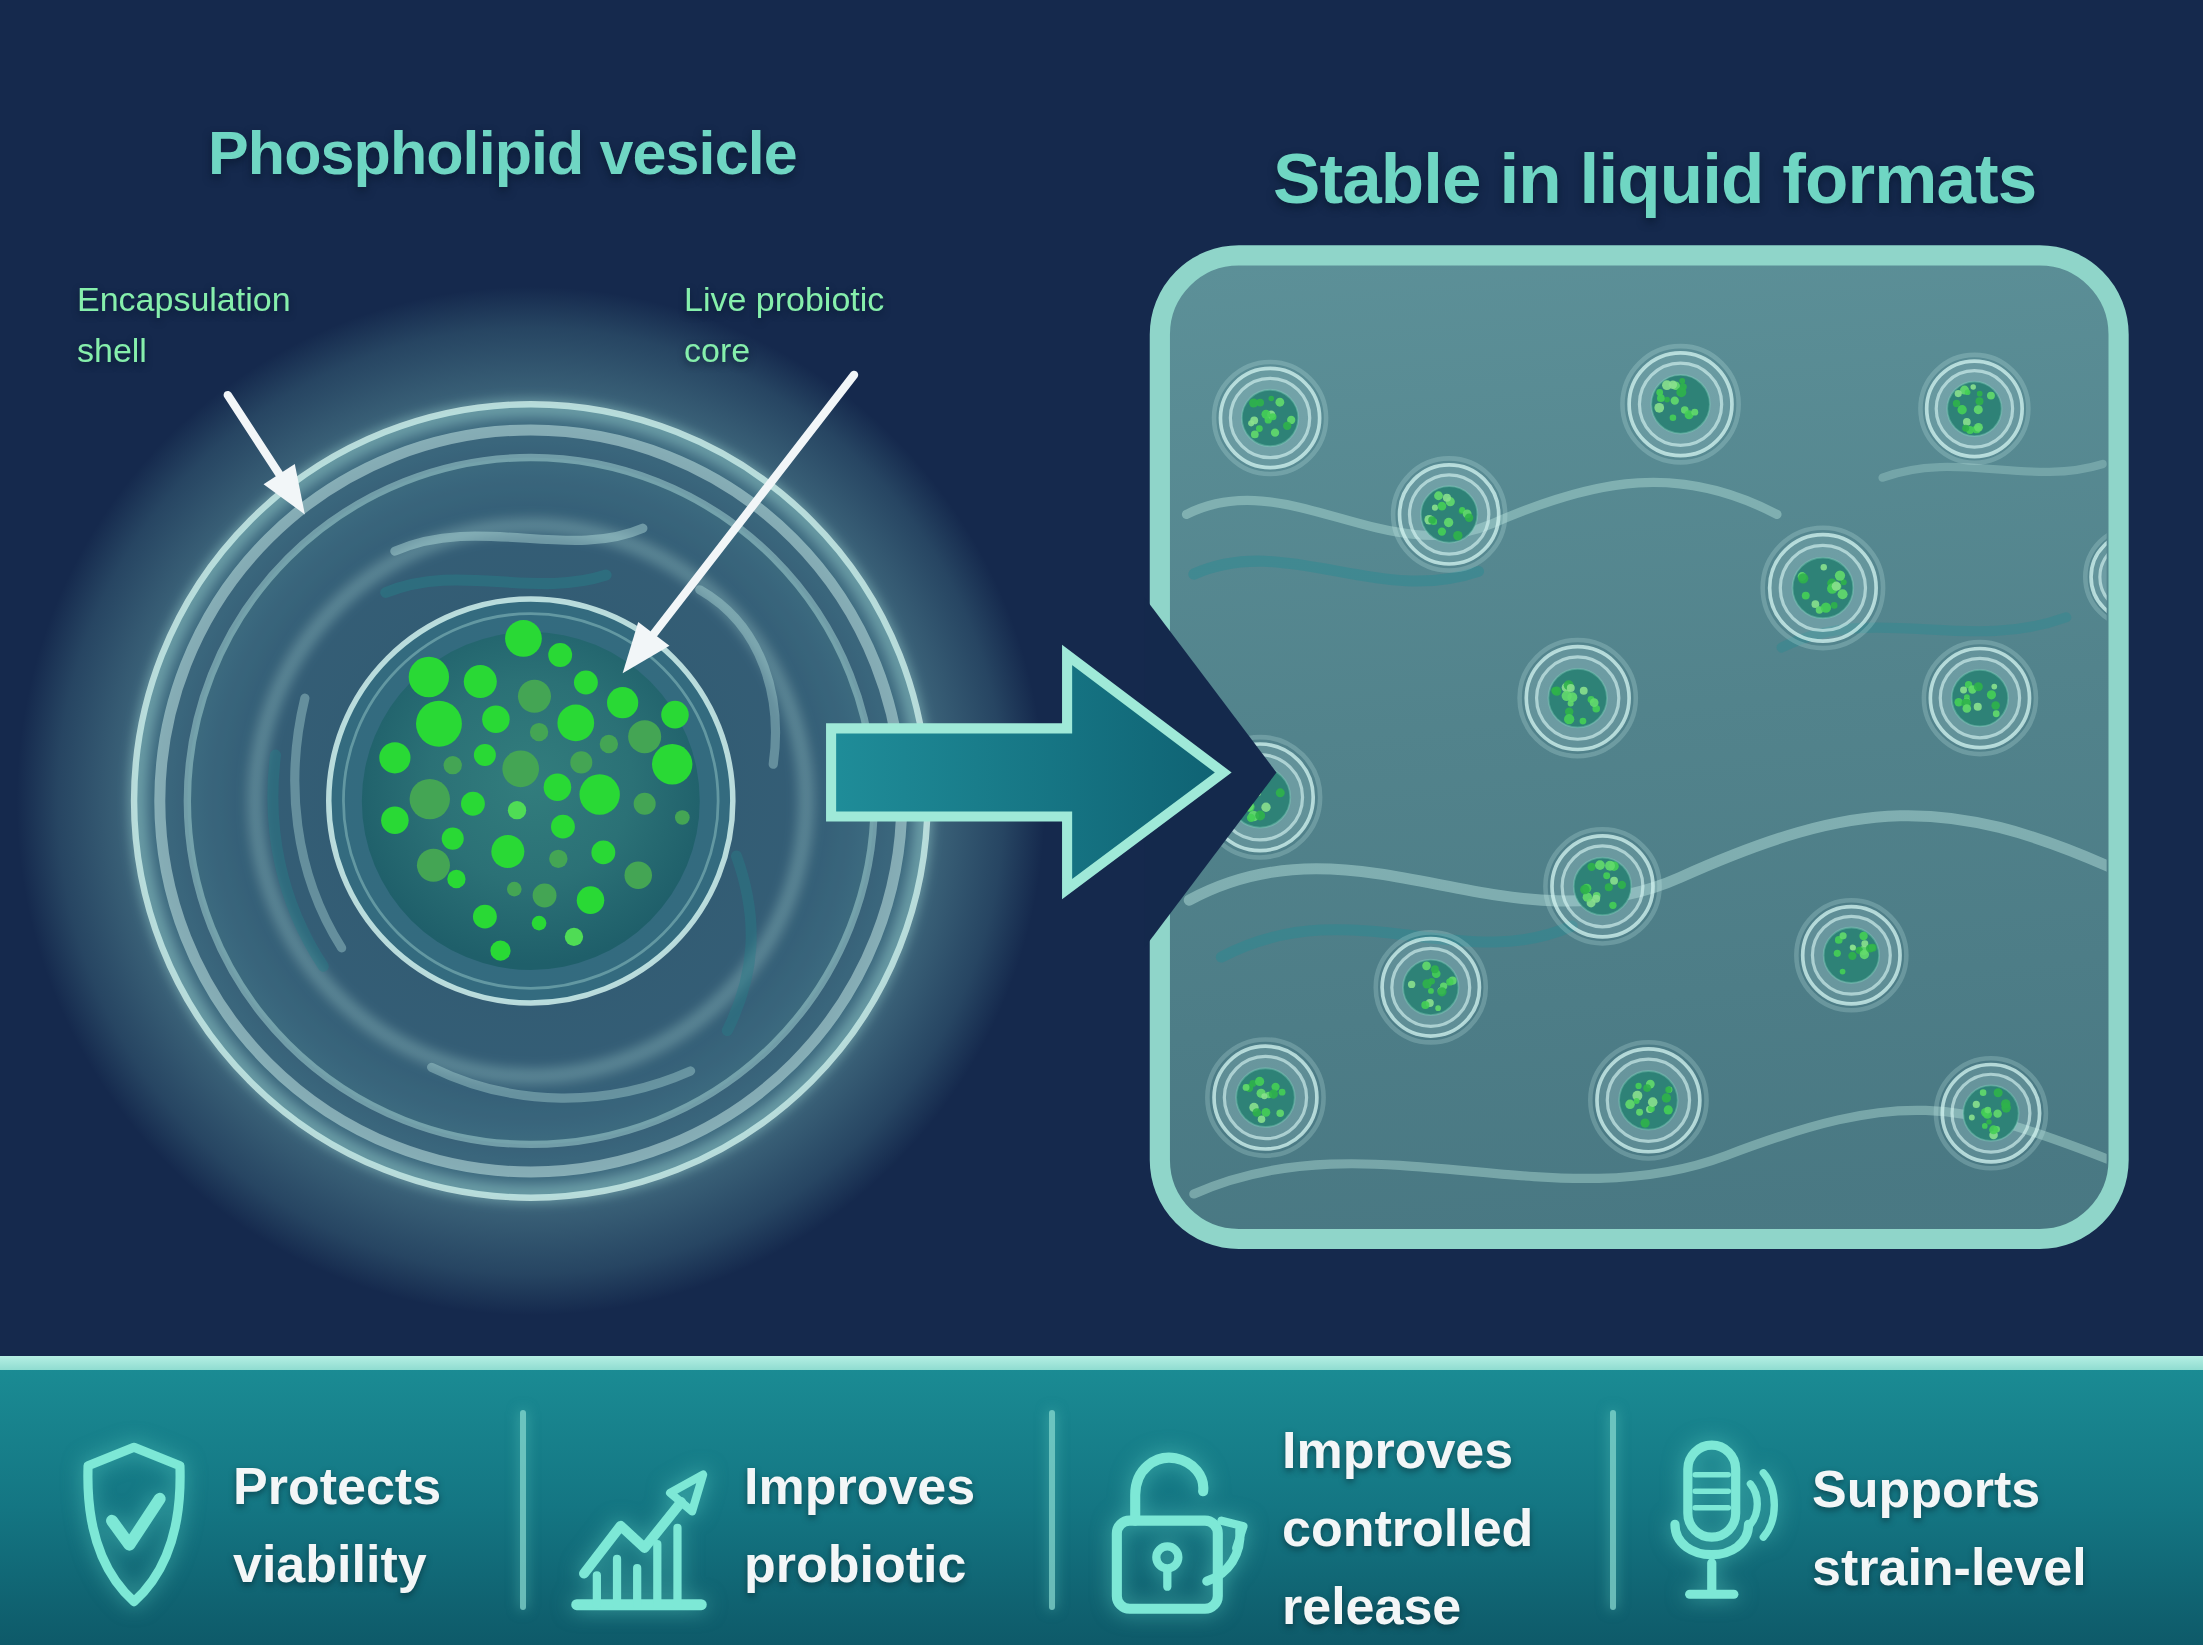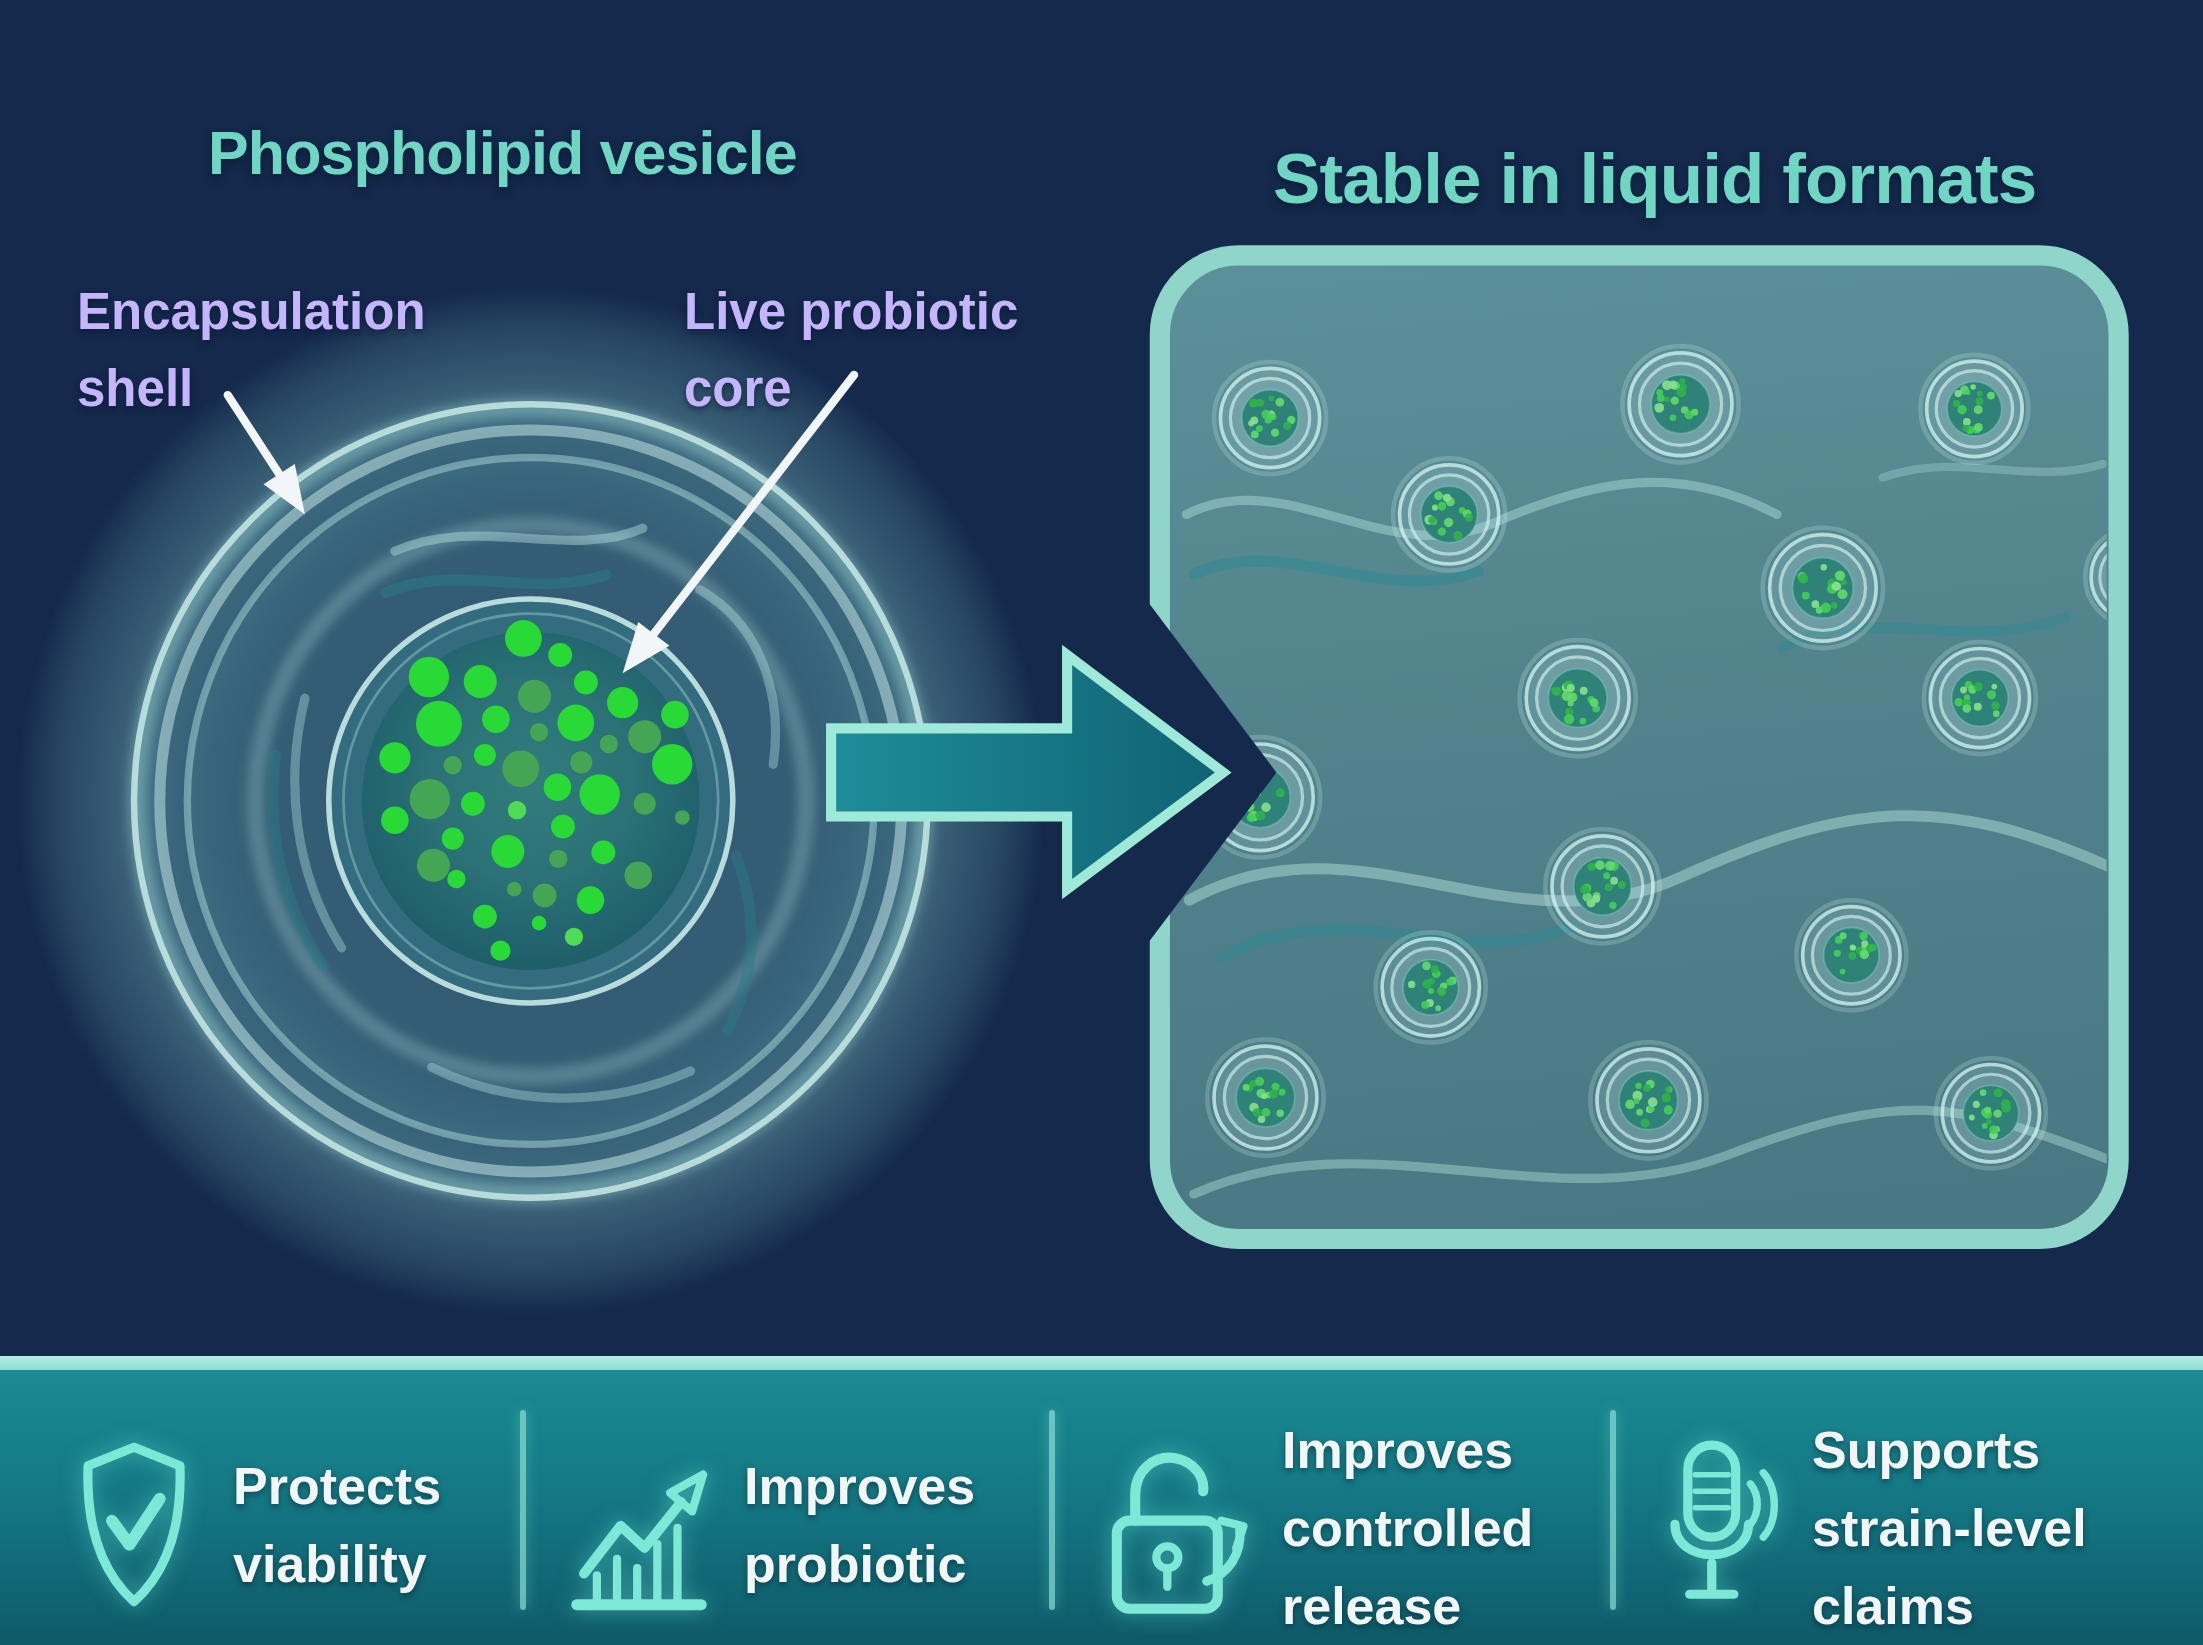--- a/index.html
+++ b/index.html
@@ -5,21 +5,21 @@
   html,body{margin:0;padding:0;background:#0e1f3c;}
   .stage{position:relative;width:2204px;height:1646px;overflow:hidden;
          background:#15294d;font-family:"Liberation Sans","DejaVu Sans",sans-serif;padding-left:32px;}
   .figure-svg{position:absolute;left:0;top:0;width:2204px;height:1646px;display:block;}
 
   .title{position:absolute;font-weight:700;color:#6fd6c3;white-space:nowrap;
          text-shadow:0 3.7px 8.3px rgba(6,22,42,.65);}
   .title-left{left:208px;top:118px;font-size:61px;letter-spacing:-0.9px;}
   .title-right{left:1273px;top:138px;font-size:71px;letter-spacing:-0.9px;}
 
-  .lbl{position:absolute;color:#c4b5fd;font-size:51px;font-weight:700;line-height:1.5;
+  .lbl{position:absolute;color:#86efac;font-size:34px;font-weight:400;line-height:1.5;
        text-shadow:0 2.8px 7.3px rgba(6,22,42,.6);}
   .lbl span{display:block;}
   .lbl-shell{left:77px;top:274px;}
   .lbl-core{left:684px;top:274px;}
 
   .bar{position:absolute;left:0;top:1356px;width:2204px;height:289px;
        background:linear-gradient(180deg,#1b8d95 0%,#147683 52%,#0e5a69 100%);}
   .bar-stripe{position:absolute;left:0;top:0;width:100%;height:13.8px;
        background:linear-gradient(180deg,#b5efe4,#8fdcd0);}
   .divider{position:absolute;width:6.4px;height:200px;top:53px;border-radius:3.7px;
@@ -521,18 +521,17 @@
       <path d="M36 42 H72 M36 60 H72 M36 78 H72" stroke-width="6"></path>
       <path d="M14 96 C14 140 94 140 94 96" stroke-width="10"></path>
       <path d="M54 138 V168" stroke-width="10"></path>
       <path d="M30 172 H78" stroke-width="10"></path>
       <path d="M96 52 C106 64 106 84 96 96" stroke-width="8"></path>
       <path d="M110 40 C126 58 126 92 110 110" stroke-width="8"></path>
     </svg>
     <div class="btxt">
       <span>Supports</span>
       <span>strain-level</span>
-      <span>claims</span>
     </div>
   </div>
 
 </div>
 
 
 </body></html>

